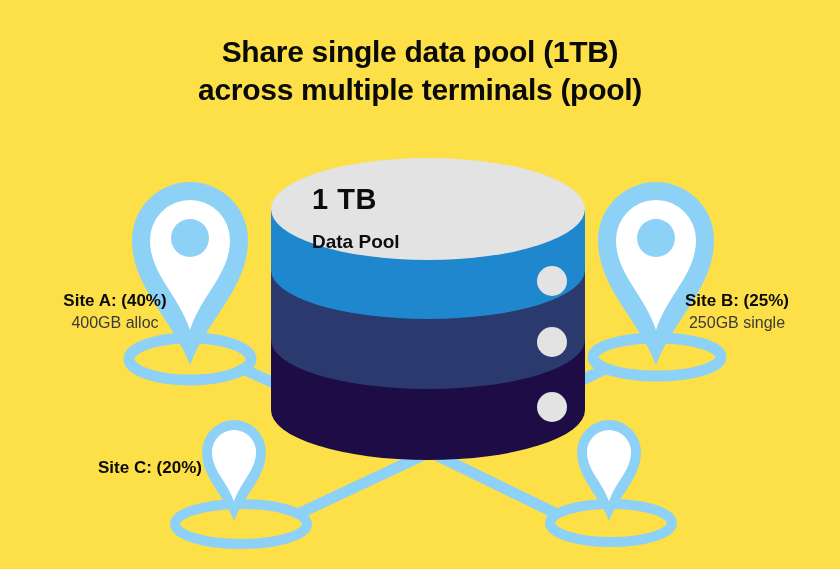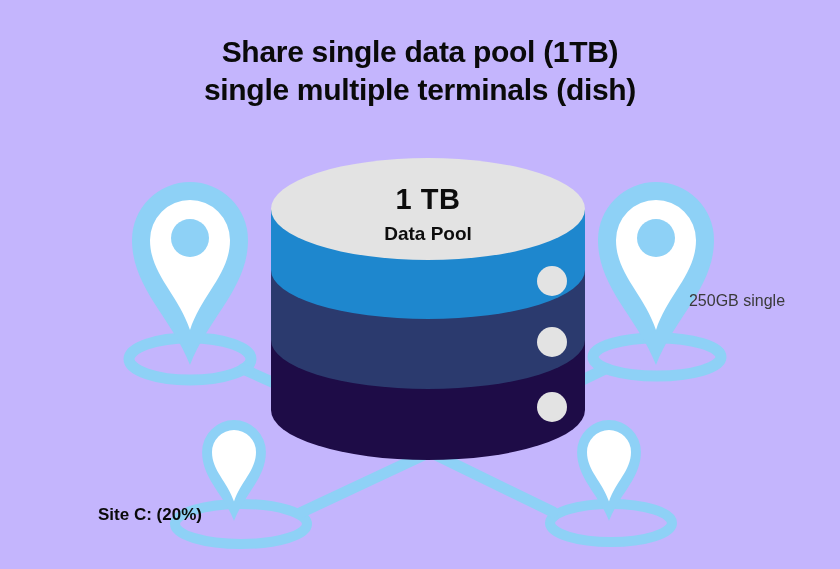--- a/index.html
+++ b/index.html
@@ -1,54 +1,54 @@
 <!DOCTYPE html>
 <html><head>
 <meta charset="utf-8">
 <style>
   html, body { margin: 0; padding: 0; background: #ffffff; }
   #stage {
     position: relative;
     width: 840px;
     height: 569px;
-    background: #c4b5fd;
+    background: #fde047;
     overflow: hidden;
     font-family: "Liberation Sans", sans-serif;
   }
   #gfx { position: absolute; left: 0; top: 0; }
 
   .title {
     position: absolute;
     left: 0; top: 33px;
     width: 840px;
     text-align: center;
     font-weight: bold;
     font-size: 30px;
     line-height: 38px;
     color: #0a0a0a;
     letter-spacing: -0.3px;
   }
 
   .pool-label {
     position: absolute;
-    left: 328px; top: 184px;
+    left: 312px; top: 184px;
     width: 200px;
-    text-align: center;
+    text-align: left;
     color: #0d0d0d;
   }
   .pool-size  { font-size: 29px; font-weight: bold; line-height: 30px; letter-spacing: 0.5px; }
-  .pool-name  { font-size: 19px; font-weight: bold; line-height: 22px; margin-top: 9px; }
+  .pool-name  { font-size: 19px; font-weight: bold; line-height: 22px; margin-top: 17px; }
 
   .site-label { position: absolute; width: 200px; text-align: center; }
   .site-name  { font-size: 17px; font-weight: bold; color: #0a0a0a; line-height: 22px; }
   .site-alloc { font-size: 16px; color: #3a3a3a; line-height: 22px; }
 
   .site-a { left: 15px;  top: 290px; }
   .site-b { left: 637px; top: 290px; }
-  .site-c { left: 50px;  top: 457px; margin-top: 47px; }
+  .site-c { left: 50px;  top: 457px; }
   .site-d { left: 599px; top: 457px; }
 </style>
 </head>
 <body>
 
 <div id="stage">
 
   <svg id="gfx" width="840" height="569" viewBox="0 0 840 569">
     <defs>
       <path id="pin-outer" d="M -58 0 A 58 58 0 1 1 58 0 C 58 48 18 78 0 125 C -18 78 -58 48 -58 0 Z"></path>
@@ -96,28 +96,33 @@
       <use href="#pin-inner" fill="#ffffff"></use>
     </g>
     <g transform="translate(609,452) scale(0.55)">
       <use href="#pin-outer" fill="#8ED1F6"></use>
       <use href="#pin-inner" fill="#ffffff"></use>
     </g>
   </svg>
 
   <div class="title">
     <div>Share single data pool (1TB)</div>
-    <div>single multiple terminals (dish)</div>
+    <div>across multiple terminals (pool)</div>
   </div>
 
   <div class="pool-label">
     <div class="pool-size">1 TB</div>
     <div class="pool-name">Data Pool</div>
   </div>
 
+  <div class="site-label site-a">
+    <div class="site-name">Site A: (40%)</div>
+    <div class="site-alloc">400GB alloc</div>
+  </div>
   <div class="site-label site-b">
+    <div class="site-name">Site B: (25%)</div>
     <div class="site-alloc">250GB single</div>
   </div>
   <div class="site-label site-c">
     <div class="site-name">Site C: (20%)</div>
   </div>
 
 </div>
 
 </body></html>

